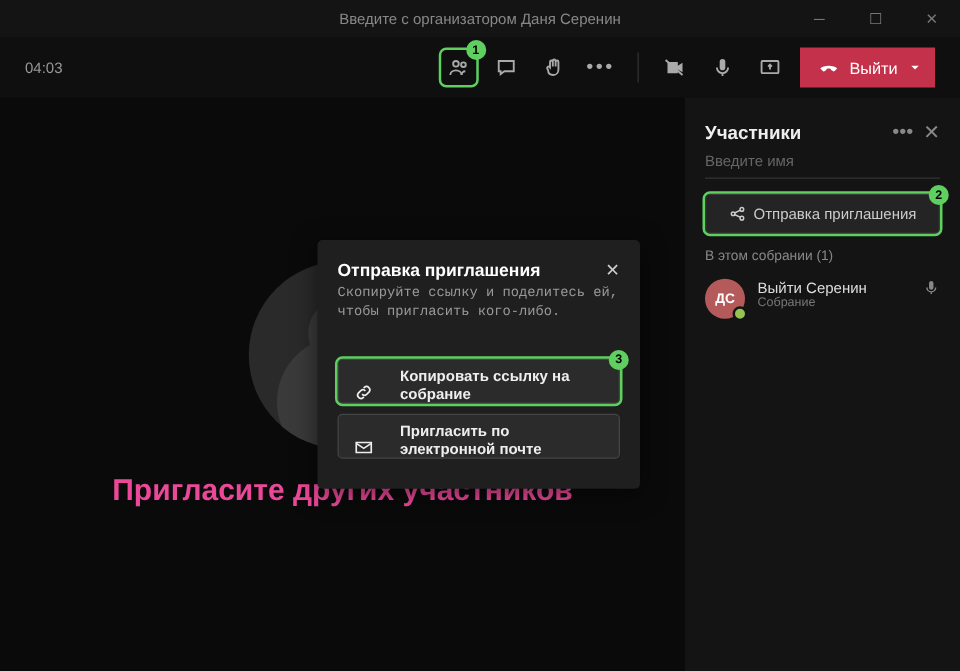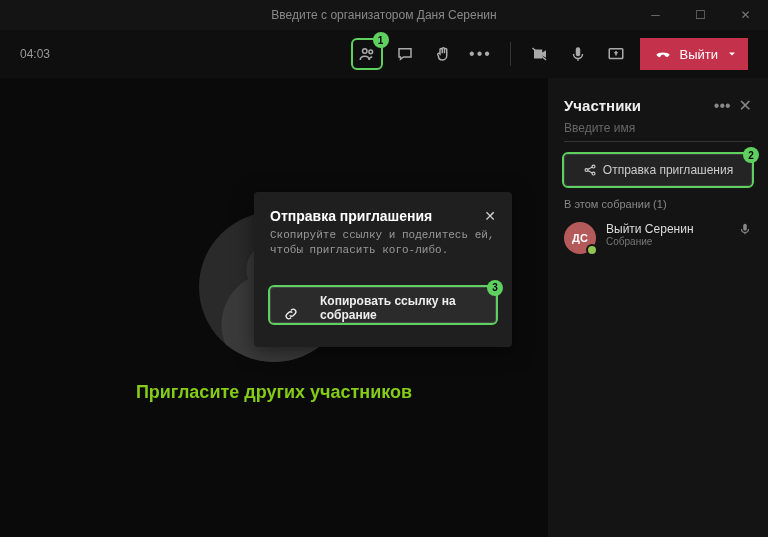--- a/index.html
+++ b/index.html
@@ -14,21 +14,21 @@
   .toolbar-center { margin-left: auto; display: flex; align-items: center; gap: 10px; }
   .icon-btn { width: 28px; height: 28px; display: flex; align-items: center; justify-content: center; color: #aaa; border-radius: 4px; cursor: pointer; position: relative; }
   .icon-btn svg { width: 18px; height: 18px; }
   .divider { width: 1px; height: 24px; background: #333; margin: 0 5px; }
   .leave-btn { background: #c4314b; color: #fff; height: 32px; padding: 0 10px 0 14px; border-radius: 0; display: flex; align-items: center; gap: 8px; font-size: 13px; cursor: pointer; }
   .leave-btn svg { width: 18px; height: 18px; }
   
   .main-area { position: absolute; top: 78px; left: 0; right: 220px; bottom: 0; display: flex; flex-direction: column; align-items: center; justify-content: center; }
   .avatar-big { width: 150px; height: 150px; border-radius: 50%; background: #2a2a2a; margin-bottom: 20px; position: relative; overflow: hidden; }
   .avatar-big::after { content: ""; position: absolute; top: 30px; left: 50%; transform: translateX(-50%); width: 55px; height: 55px; border-radius: 50%; background: #3a3a3a; box-shadow: 0 55px 0 25px #3a3a3a; }
-  .invite-text { color: #84cc16; font-size: 18px; font-weight: 600; }
+  .invite-text { color: #ec4899; font-size: 24px; font-weight: 600; }
   
   .side-panel { position: absolute; right: 0; top: 78px; bottom: 0; width: 220px; background: #141414; padding: 18px 16px; }
   .panel-header { display: flex; align-items: center; margin-bottom: 0; }
   .panel-title { color: #eee; font-size: 15px; font-weight: 600; flex: 1; }
   .panel-dots { color: #888; font-size: 16px; cursor: pointer; margin-right: 8px; }
   .panel-close { color: #888; font-size: 16px; cursor: pointer; }
   .name-input { width: 100%; background: transparent; border: none; border-bottom: 1px solid #333; padding: 6px 0; color: #aaa; font-size: 12px; outline: none; margin-bottom: 12px; }
   .name-input::placeholder { color: #666; }
   .share-invite-btn { width: 100%; height: 32px; background: #242424; border: 1px solid #3a3a3a; border-radius: 4px; color: #ccc; font-size: 12px; display: flex; align-items: center; justify-content: center; gap: 6px; cursor: pointer; position: relative; }
   .share-invite-btn svg { width: 14px; height: 14px; }
@@ -168,15 +168,22 @@
     </div>
     <div class="modal-desc">Скопируйте ссылку и поделитесь ей, чтобы пригласить кого-либо.</div>
     <div class="modal-btn hl" style="position:relative;">
       <svg viewBox="0 0 24 24" fill="none" stroke="currentColor" stroke-width="2">
           <path d="M10 14a4 4 0 005.5.3l3-3a4 4 0 00-5.6-5.6l-1 1"></path>
           <path d="M14 10a4 4 0 00-5.5-.3l-3 3a4 4 0 005.6 5.6l1-1"></path>
         </svg>
       <span>Копировать ссылку на собрание</span>
       <span class="badge" style="top:-8px; right:-8px;">3</span>
     </div>
+    <div class="modal-btn">
+      <svg viewBox="0 0 24 24" fill="currentColor">
+          <path d="M3 6h18v12H3z" fill="none" stroke="currentColor" stroke-width="2"></path>
+          <path d="M3 7l9 6 9-6" fill="none" stroke="currentColor" stroke-width="2"></path>
+        </svg>
+      <span>Пригласить по электронной почте</span>
+    </div>
   </div>
 
 </div>
 
 </body></html>

